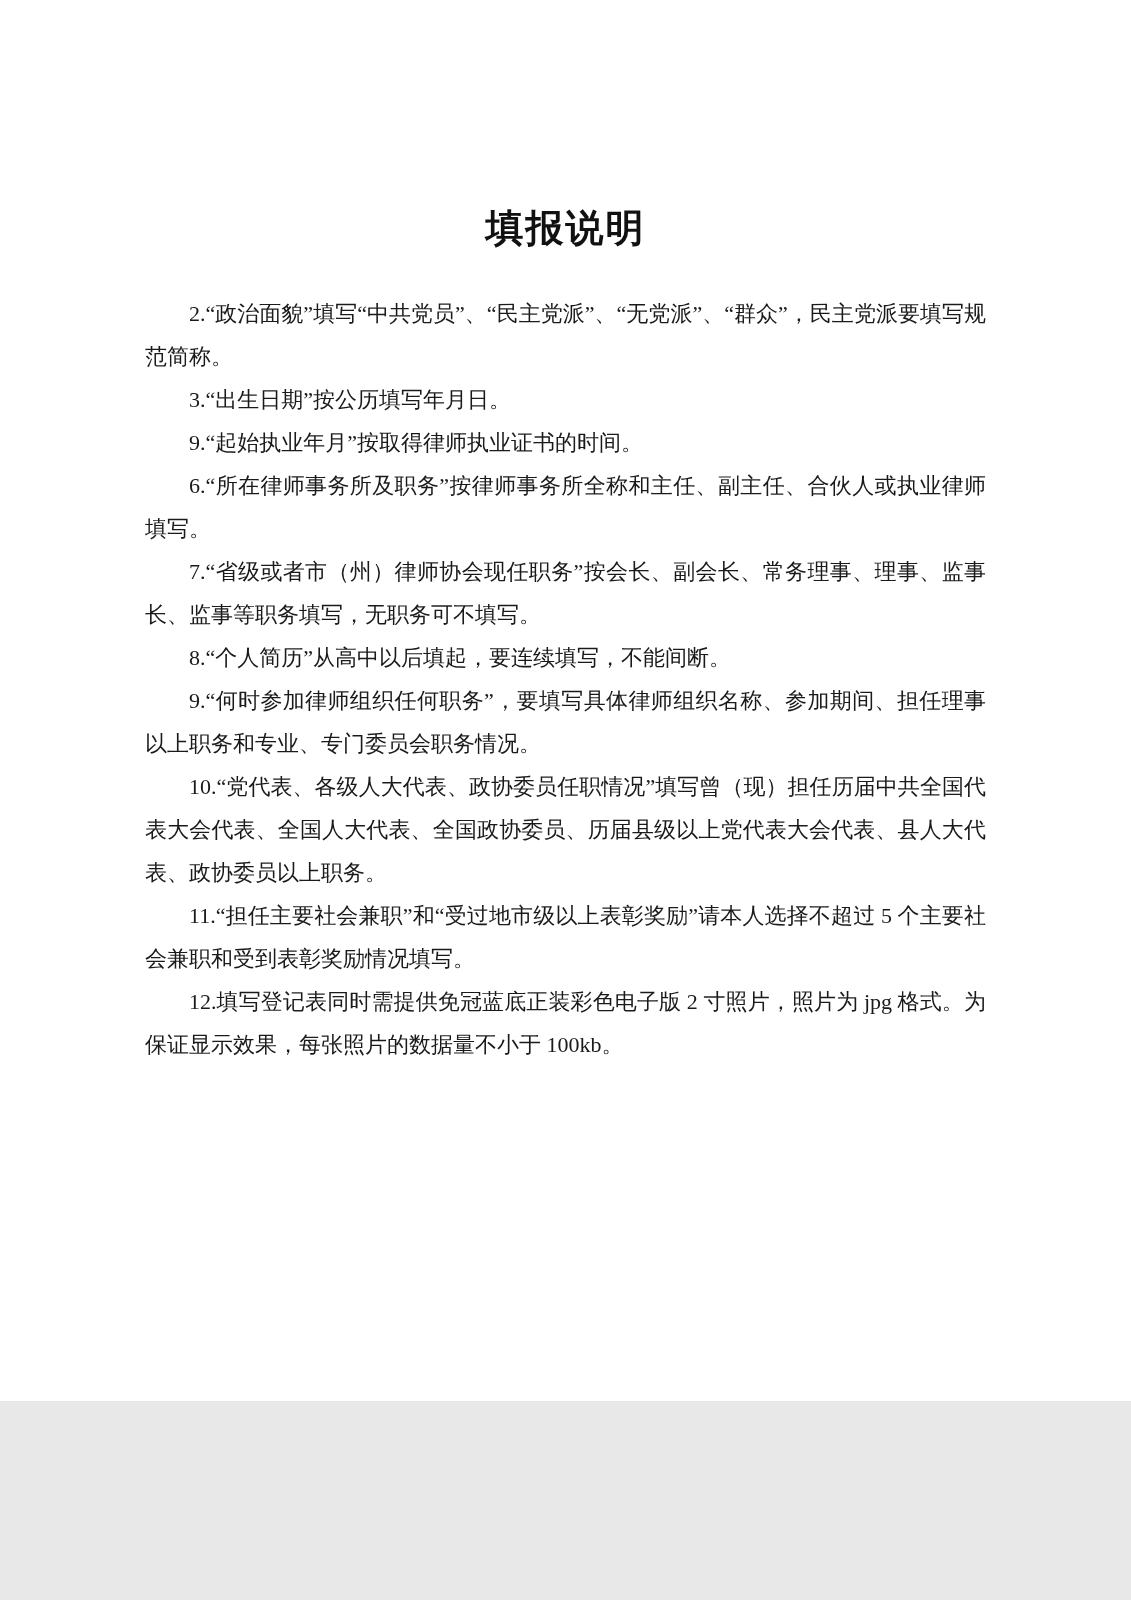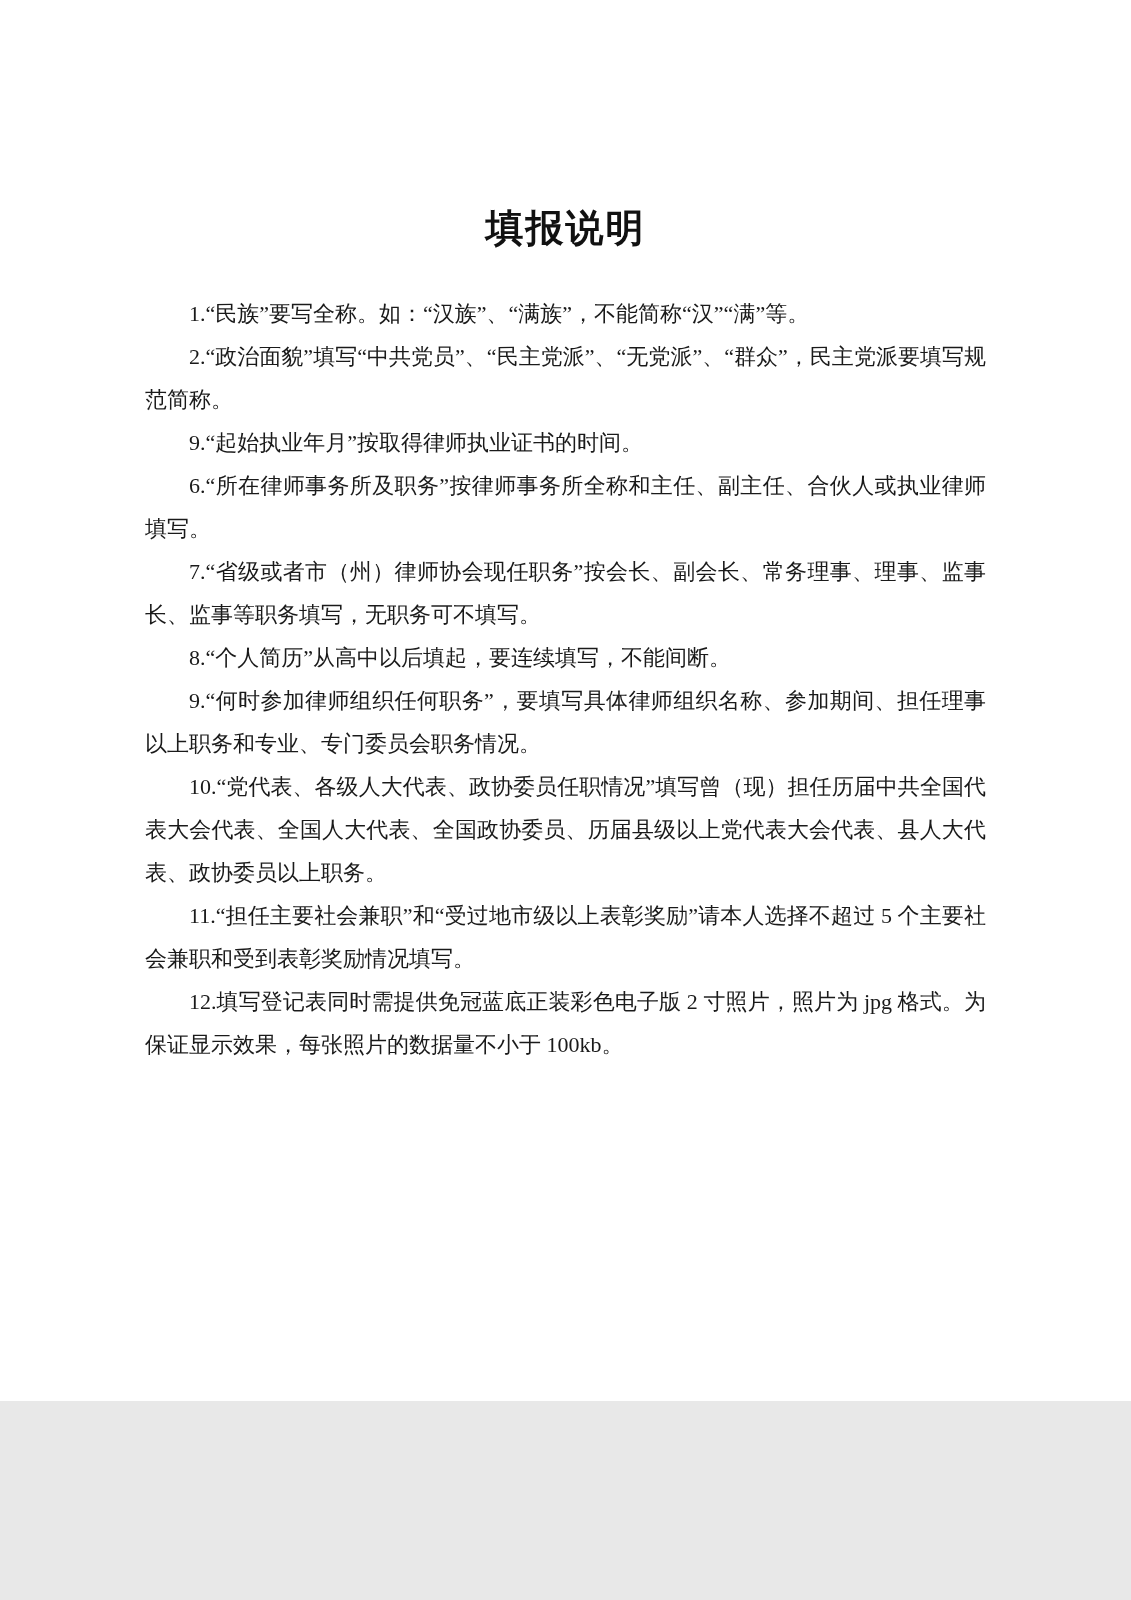--- a/index.html
+++ b/index.html
@@ -57,22 +57,22 @@
   }
 </style>
 </head>
 <body>
 
 <div class="page">
 
   <h1 class="doc-title">填报说明</h1>
 
   <div class="doc-content">
-    <p>1.“民族”要写全称。如：“汉族”、“满族”，不能简称“汉”“满”等。</p>
     <p>2.“政治面貌”填写“中共党员”、“民主党派”、“无党派”、“群众”，民主党派要填写规范简称。</p>
+    <p>3.“出生日期”按公历填写年月日。</p>
     <p>9.“起始执业年月”按取得律师执业证书的时间。</p>
     <p>6.“所在律师事务所及职务”按律师事务所全称和主任、副主任、合伙人或执业律师填写。</p>
     <p>7.“省级或者市（州）律师协会现任职务”按会长、副会长、常务理事、理事、监事长、监事等职务填写，无职务可不填写。</p>
     <p>8.“个人简历”从高中以后填起，要连续填写，不能间断。</p>
     <p>9.“何时参加律师组织任何职务”，要填写具体律师组织名称、参加期间、担任理事以上职务和专业、专门委员会职务情况。</p>
     <p>10.“党代表、各级人大代表、政协委员任职情况”填写曾（现）担任历届中共全国代表大会代表、全国人大代表、全国政协委员、历届县级以上党代表大会代表、县人大代表、政协委员以上职务。</p>
     <p>11.“担任主要社会兼职”和“受过地市级以上表彰奖励”请本人选择不超过 5 个主要社会兼职和受到表彰奖励情况填写。</p>
     <p>12.填写登记表同时需提供免冠蓝底正装彩色电子版 2 寸照片，照片为 jpg 格式。为保证显示效果，每张照片的数据量不小于 100kb。</p>
   </div>
 

